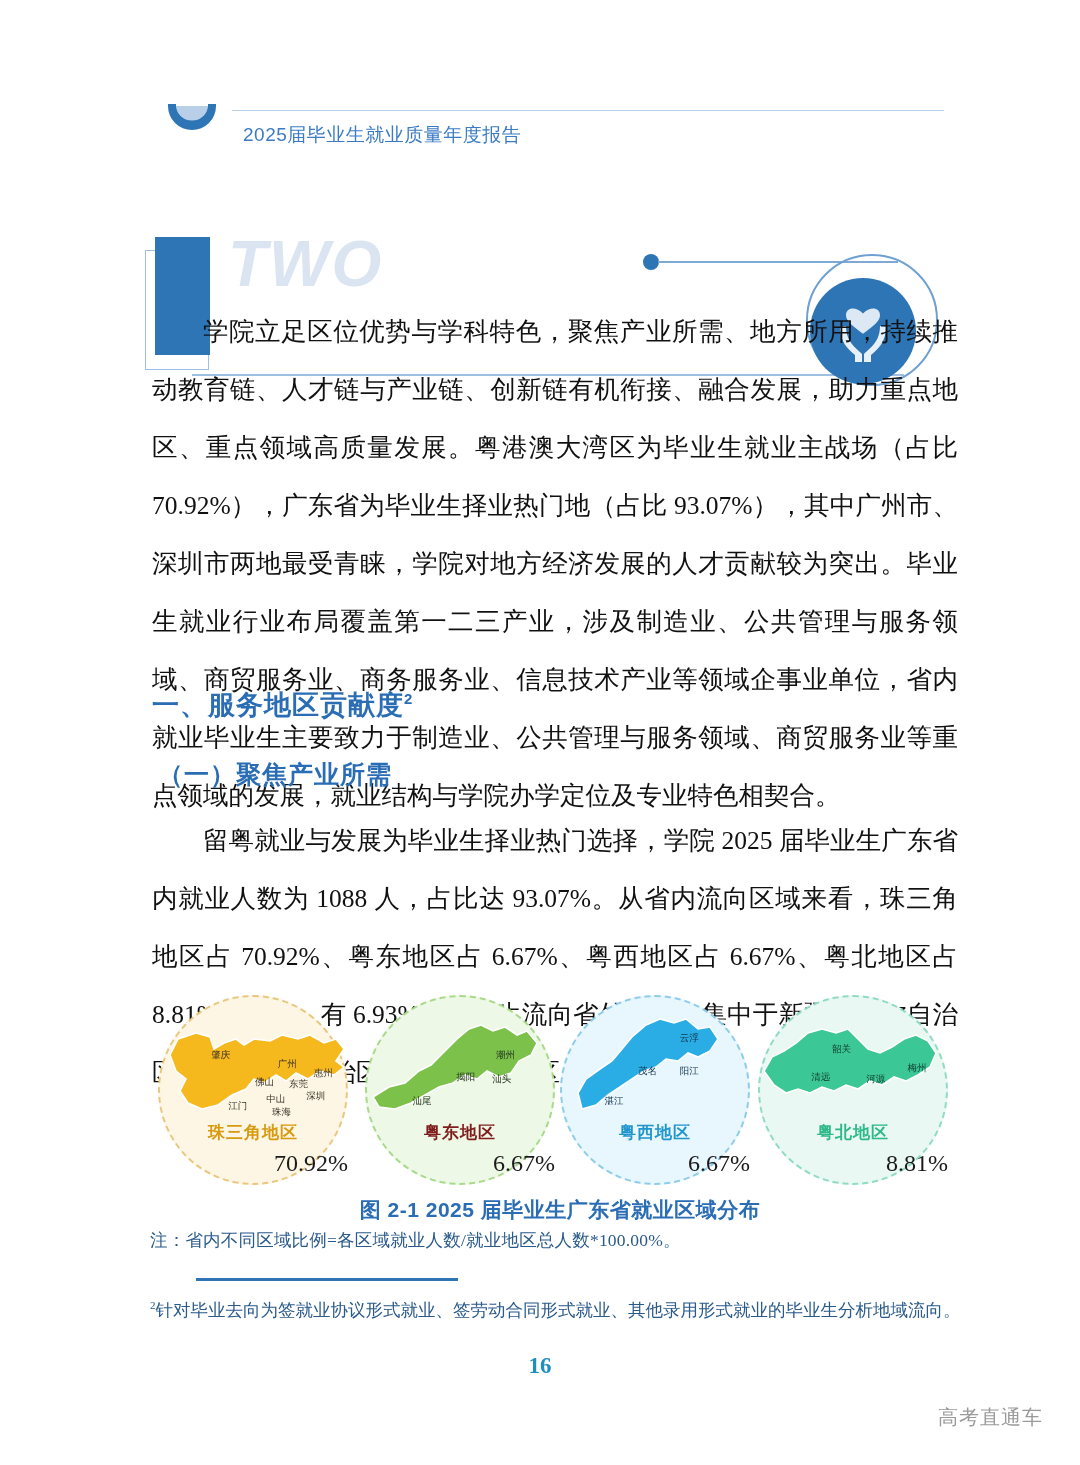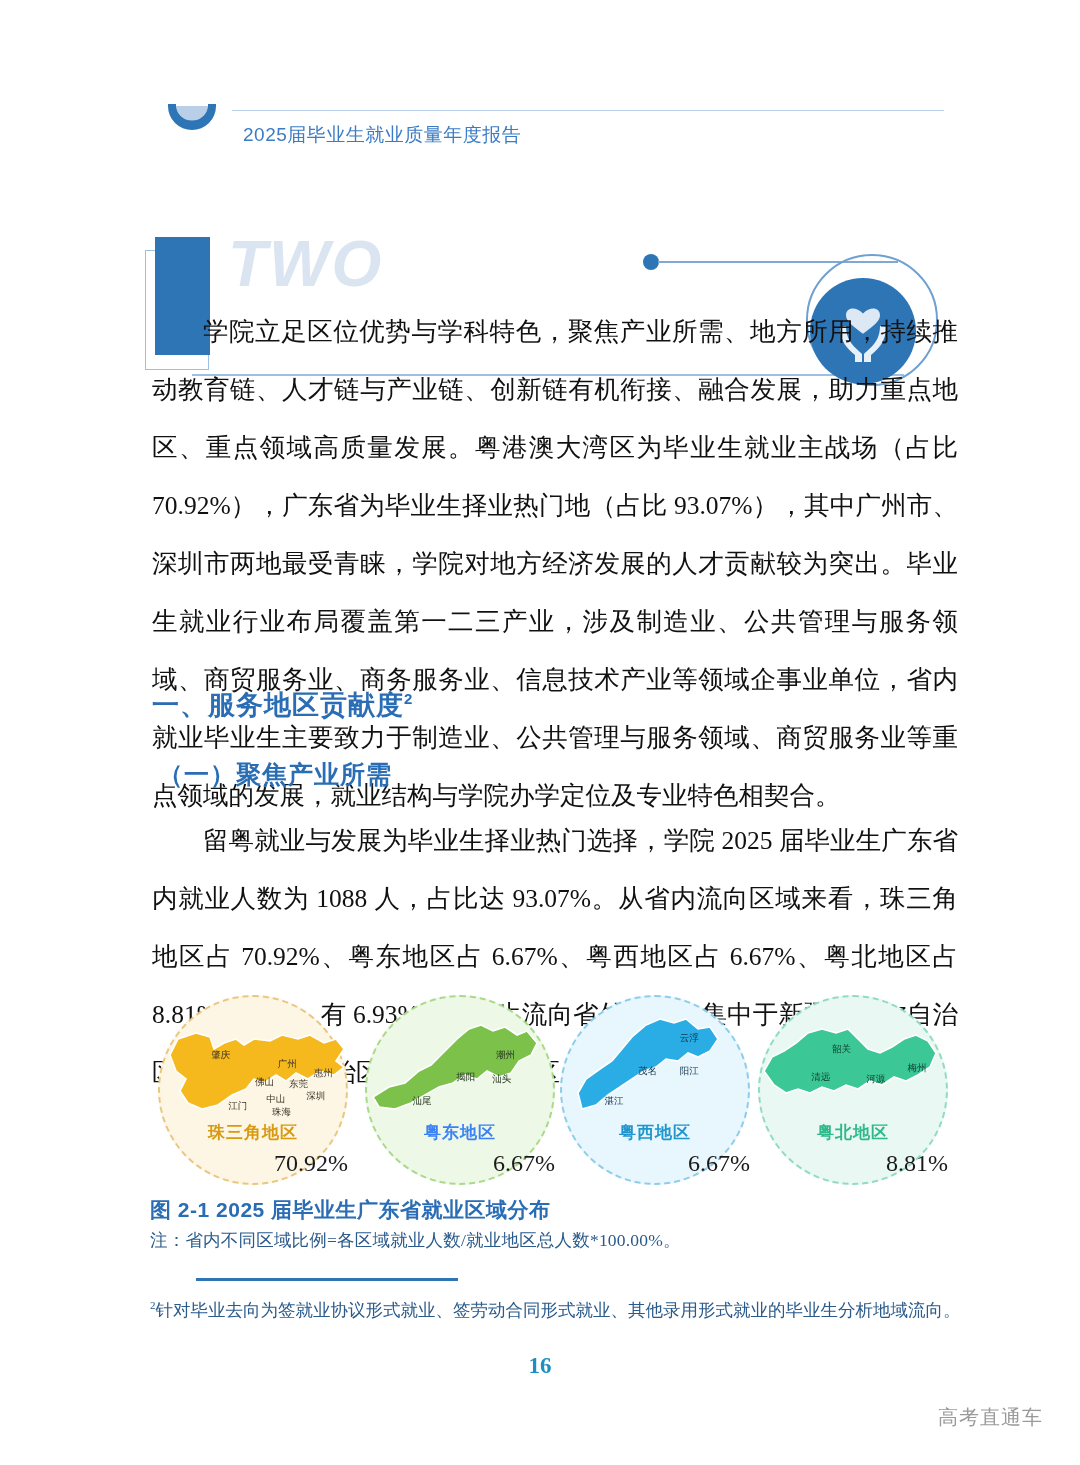--- a/index.html
+++ b/index.html
@@ -86,21 +86,21 @@
     position:absolute;
     font-family:"Liberation Sans","DejaVu Sans",sans-serif;
     font-size:9.5px;color:#3a3226;white-space:nowrap;
     transform:translate(-50%,-50%);
   }
   .citylbl.dark{color:#23331f;}
   .citylbl.on-blue{color:#13354d;}
   .citylbl.on-teal{color:#0f3b30;}
 
   .fig-cap{
-    position:absolute;left:150px;top:1196px;width:820px;
+    position:absolute;left:150px;top:1196px;width:820px;text-align:center;
     font-family:"Liberation Sans","DejaVu Sans",sans-serif;
     font-weight:bold;font-size:21px;color:#2a6db4;letter-spacing:.5px;
   }
   .fig-note{
     position:absolute;left:150px;top:1228px;width:820px;
     font-size:17.5px;color:#2a5a8a;letter-spacing:.2px;
   }
 
   
   .fn-rule{position:absolute;left:196px;top:1278px;width:262px;height:3px;background:#2e75b6;}
@@ -184,21 +184,21 @@
       </div>
     <div class="circ" id="circ1" style="left:215px">
         <div class="disc" style="background: rgb(238, 248, 230); border: 2px dashed rgb(169, 217, 138);"></div>
         <div class="maparea"><svg width="190" height="110" viewBox="0 0 190 110" preserveAspectRatio="none">
             <path d="M8,88 L24,78 L40,74 L54,62 L66,56 L78,44 L92,30 L104,20 L116,16 L128,22 L140,18 L152,26 L162,22 L172,34 L166,46 L154,52 L146,64 L134,68 L122,62 L112,70 L100,66 L88,74 L74,78 L60,86 L46,94 L30,100 L14,98 Z" fill="#7bc14a" stroke="#ffffff" stroke-width="1.6"></path>
           </svg></div>
         <div class="citylbl dark" style="left: 140.6px; top: 60.2px;">潮州</div>
         <div class="citylbl dark" style="left: 100.7px; top: 82.2px;">揭阳</div>
         <div class="citylbl dark" style="left: 136.8px; top: 84.4px;">汕头</div>
         <div class="citylbl dark" style="left: 57px; top: 106.4px;">汕尾</div>
-        <div class="rname" style="color: #3b82f6; text-align: center;">粤东地区</div>
+        <div class="rname" style="color: #7f1d1d; text-align: center;">粤东地区</div>
         <div class="rval">6.67%</div>
       </div>
     <div class="circ" id="circ2" style="left:410px">
         <div class="disc" style="background: rgb(232, 246, 253); border: 2px dashed rgb(142, 205, 234);"></div>
         <div class="maparea"><svg width="190" height="110" viewBox="0 0 190 110" preserveAspectRatio="none">
             <path d="M22,100 L18,84 L26,70 L40,60 L52,52 L62,40 L72,28 L86,16 L100,10 L114,14 L126,10 L138,20 L150,18 L158,30 L150,42 L138,48 L128,44 L118,52 L106,50 L96,58 L84,62 L72,70 L60,78 L48,86 L36,96 Z" fill="#29ade4" stroke="#ffffff" stroke-width="1.6"></path>
           </svg></div>
         <div class="citylbl on-blue" style="left: 129.2px; top: 42.6px;">云浮</div>
         <div class="citylbl on-blue" style="left: 87.4px; top: 75.6px;">茂名</div>
         <div class="citylbl on-blue" style="left: 129.2px; top: 75.6px;">阳江</div>

